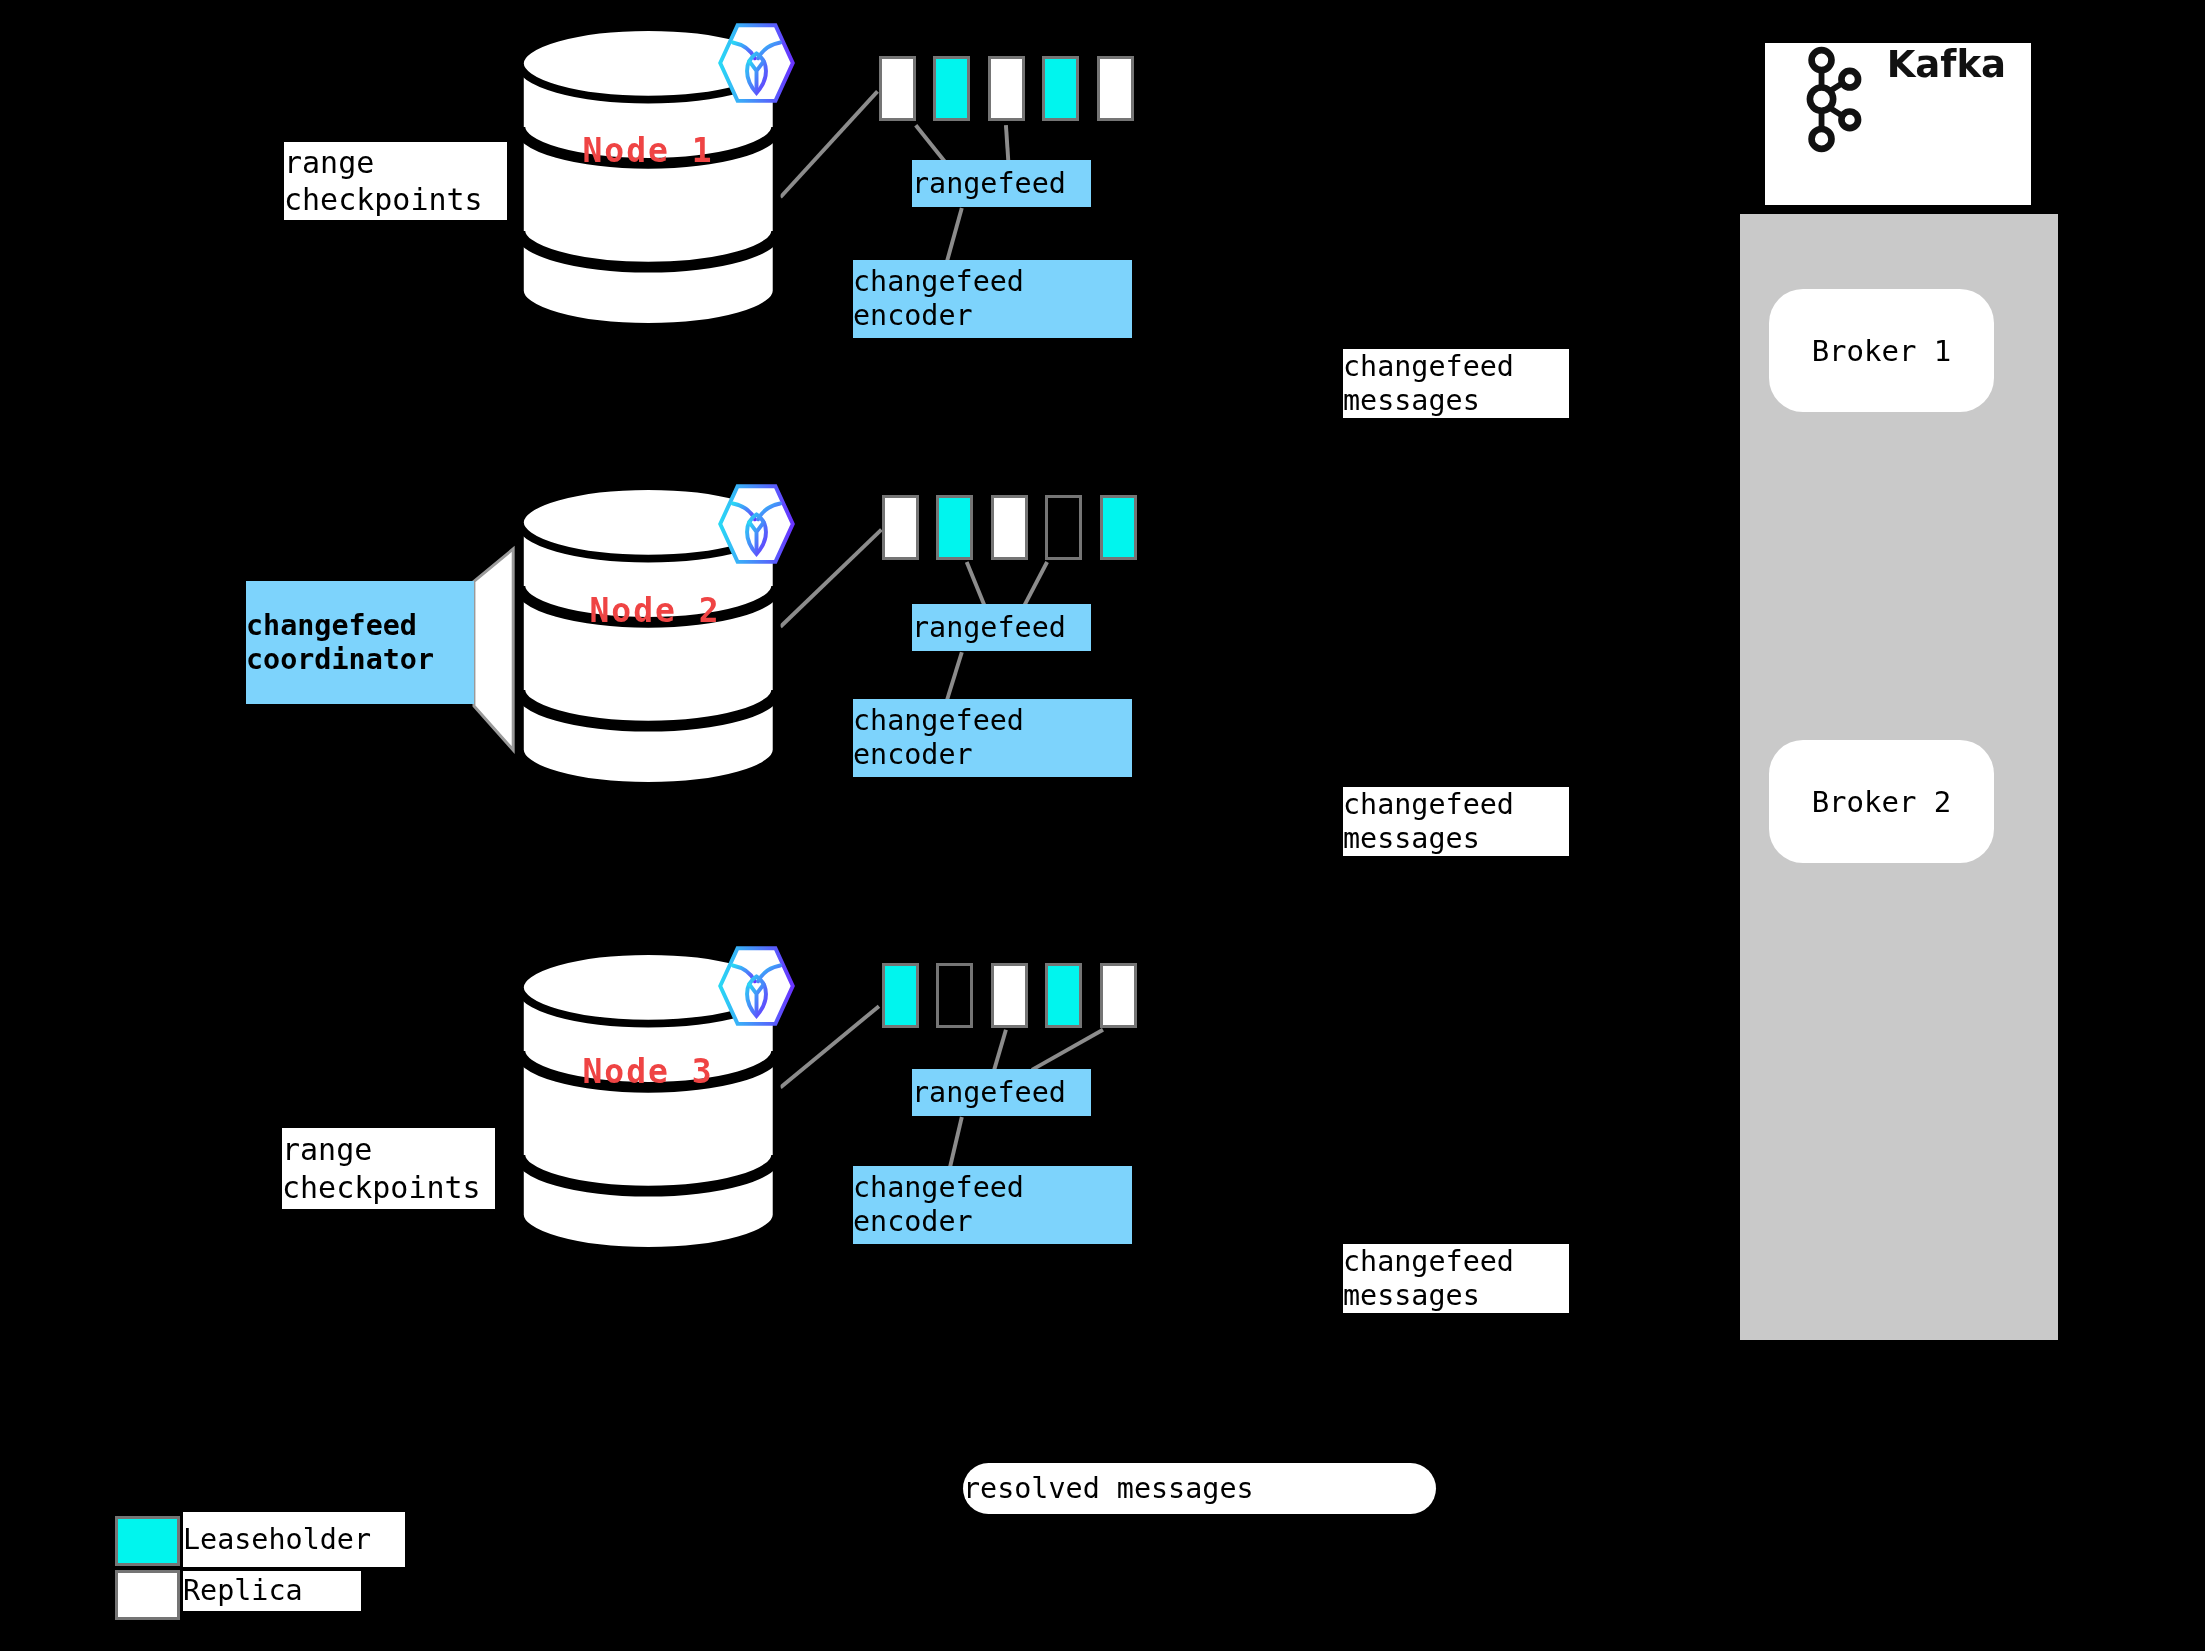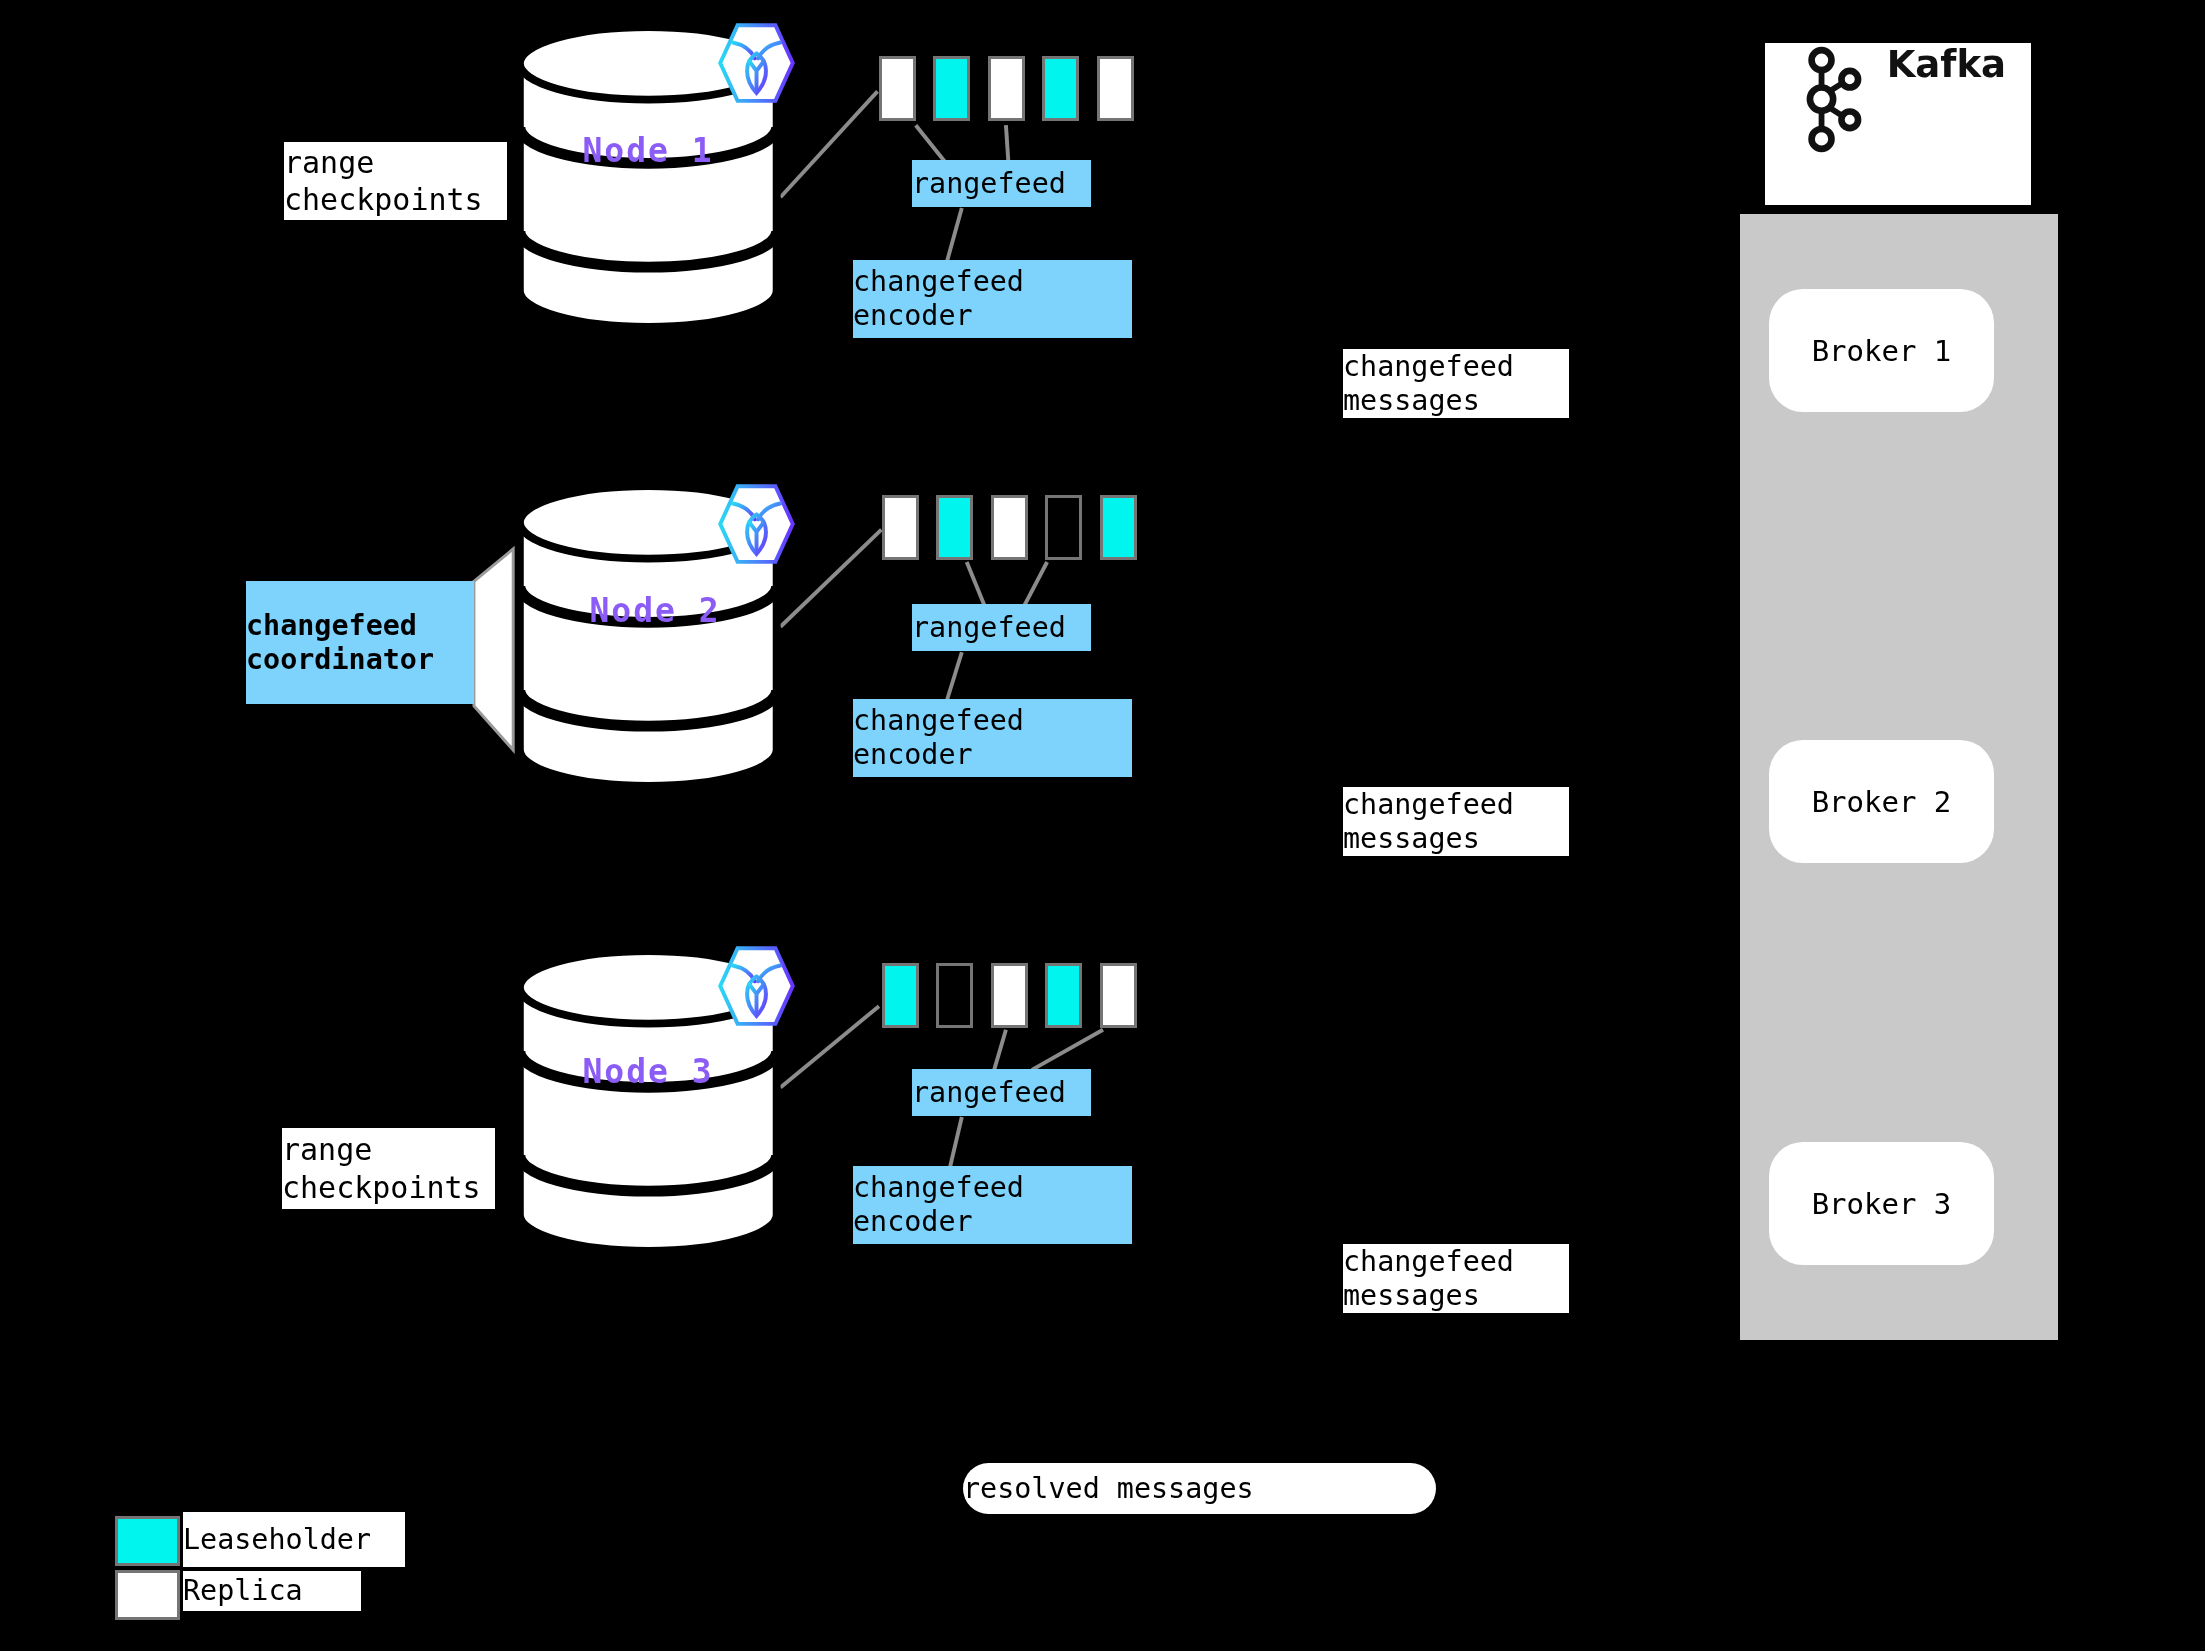--- a/index.html
+++ b/index.html
@@ -6,21 +6,21 @@
   #canvas{position:relative;width:2205px;height:1652px;background:#000;overflow:hidden;
           font-family:"DejaVu Sans Mono",monospace;}
   .abs{position:absolute;}
   .box{position:absolute;display:flex;flex-direction:column;align-items:flex-start;justify-content:center;
        text-align:center;color:#000;font-family:"DejaVu Sans Mono",monospace;}
   .whitebox{background:#fff;}
   .graybox{background:#7dd3fc;}
   .lbl{font-size:28.4px;line-height:1.18;white-space:pre;}
   .lbl-big{font-size:30px;line-height:1.25;white-space:pre;}
   .bold{font-weight:bold;}
-  .node-label{position:absolute;width:270px;text-align:center;color:#8b5cf6;font-weight:bold;
+  .node-label{position:absolute;width:270px;text-align:center;color:#ef4444;font-weight:bold;
               font-size:33px;letter-spacing:2px;font-family:"DejaVu Sans Mono",monospace;}
   .range{position:absolute;width:37px;height:65px;border:3.9px solid #757575;box-sizing:border-box;}
   .range.leaseholder{background:#00F5EE;}
   .range.replica{background:#ffffff;}
   .range.empty{background:#000000;}
   .broker{position:absolute;left:29px;width:225px;height:123px;background:#fff;border-radius:34px;
           display:flex;align-items:center;justify-content:center;font-size:29px;color:#000;
           font-family:"DejaVu Sans Mono",monospace;}
   .pill{border-radius:27px;}
   .legend-swatch{position:absolute;width:65px;height:50px;border:3.9px solid #757575;box-sizing:border-box;}
@@ -196,21 +196,20 @@
         <circle cx="72" cy="43" r="10"></circle>
         <circle cx="72" cy="92" r="10"></circle>
       </g>
     </svg>
     <span class="kafka-title">Kafka</span>
   </div>
 
   <div class="abs" style="left:1740px;top:214px;width:318px;height:1126px;background:#C9C9C9;">
     <div class="broker" style="top:75px;">Broker 1</div>
     <div class="broker" style="top:484px;margin-top:42px;">Broker 2</div>
-    <div class="broker" style="top:928px;">Broker 3</div>
   </div>
 
   <div class="box whitebox pill lbl" style="left:963px;top:1463px;width:473px;height:51px;">resolved messages</div>
 
   <div>
     <div class="legend-swatch" style="left:115px;top:1516px;background:#00F5EE;"></div>
     <div class="legend-swatch" style="left:115px;top:1570px;background:#fff;"></div>
     <div class="box whitebox lbl" style="left:183px;top:1512px;width:222px;height:55px;">Leaseholder</div>
     <div class="box whitebox lbl" style="left:183px;top:1571px;width:178px;height:40px;">Replica</div>
   </div>

